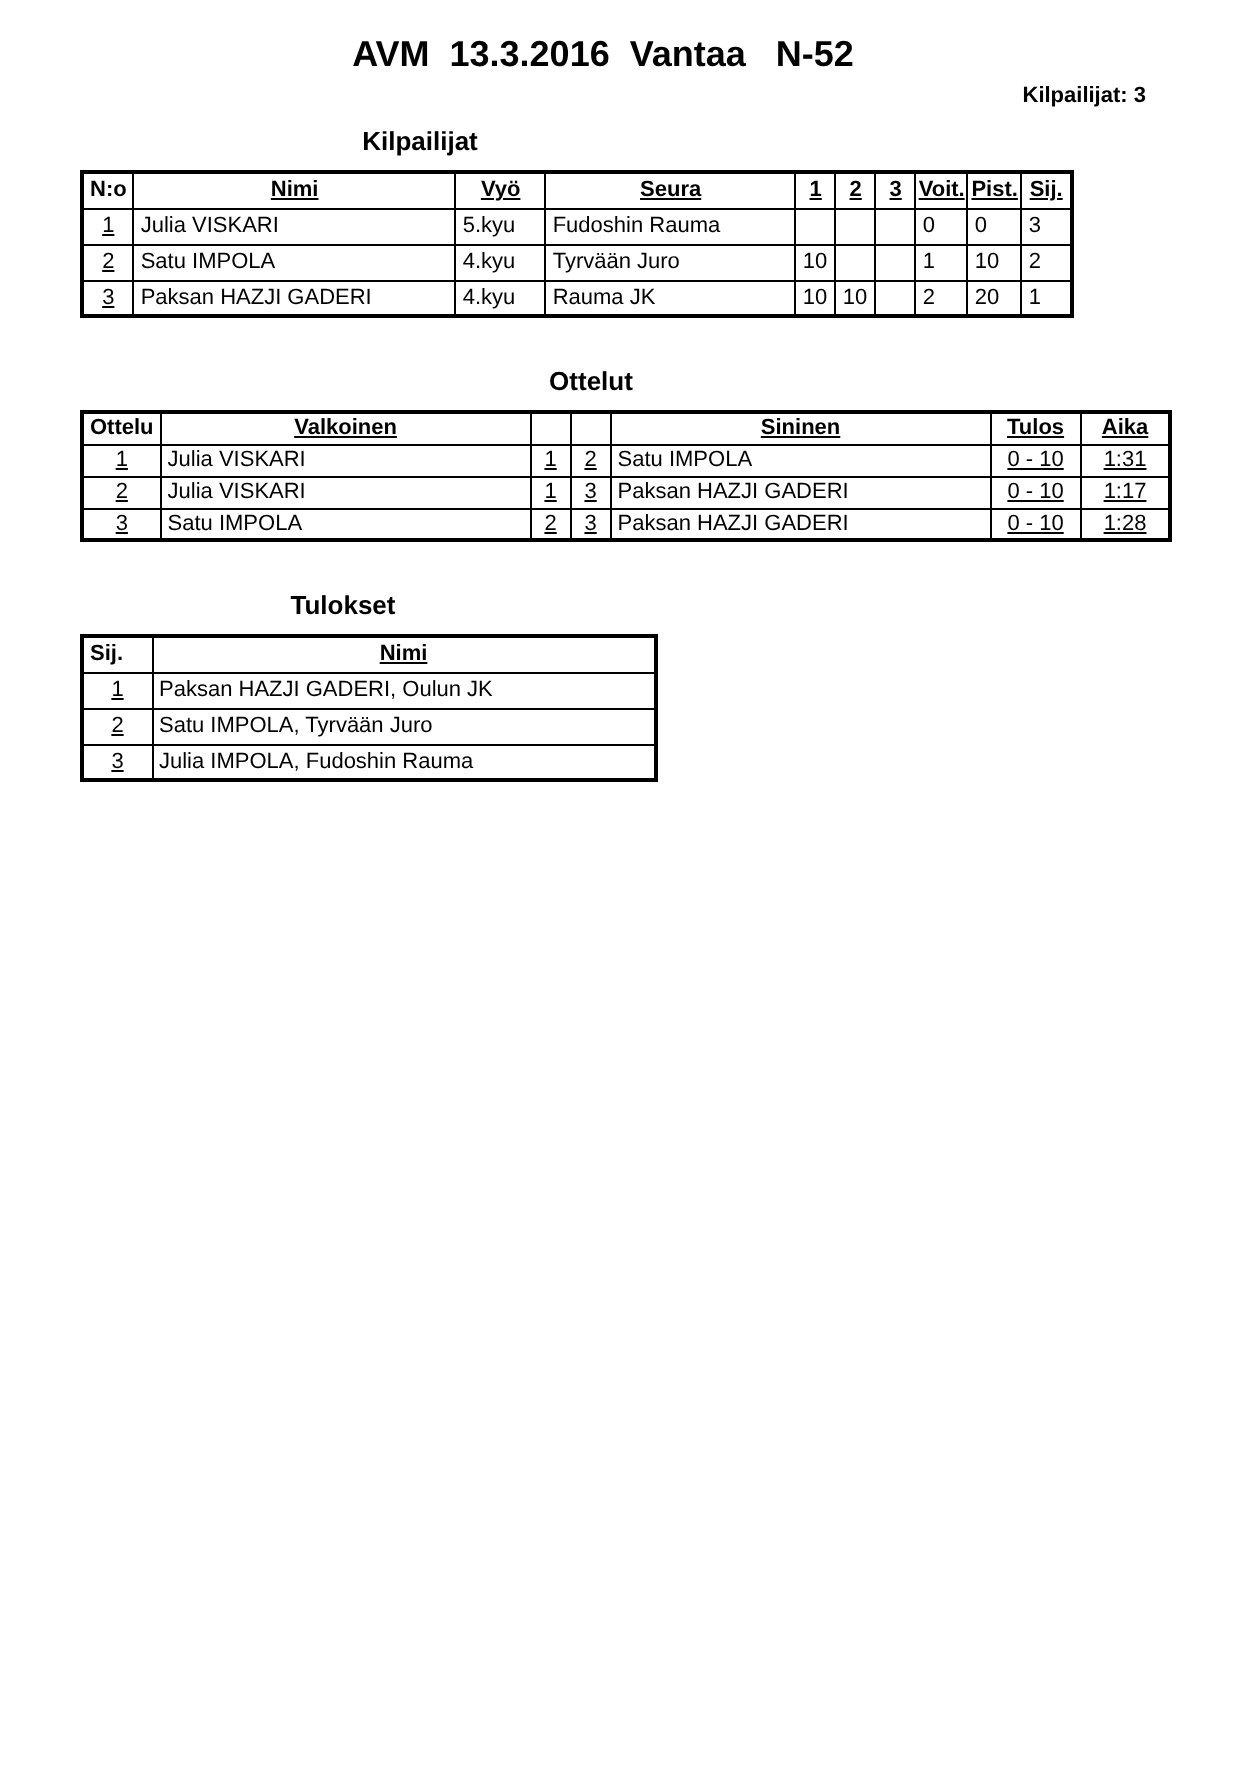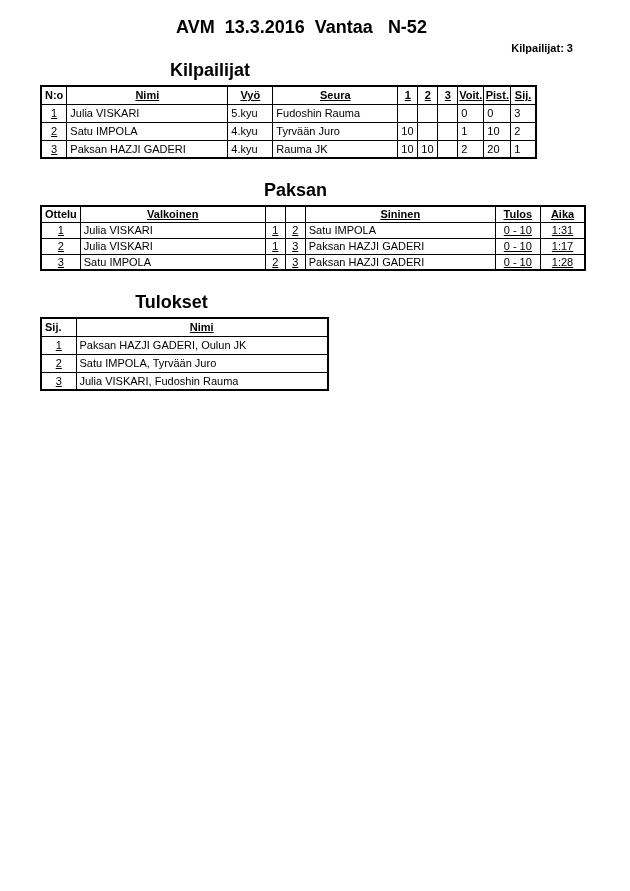--- a/index.html
+++ b/index.html
@@ -29,21 +29,21 @@
   .count-label {
     text-align: right;
     font-weight: bold;
     font-size: 11px;
     margin: 4px 30px 0 0;
     line-height: 13px;
     padding-left: 40px;
   }
   .section-heading {
     font-weight: bold;
-    font-size: 18px;
+    font-size: 13px;
     text-align: center;
     line-height: 15px;
     margin-bottom: 7px;
   }
   .heading-kilpailijat { width: 420px; margin-top: 8px; }
   .heading-ottelut    { width: 535px; margin-top: 24px; margin-left: 28px; }
   .heading-tulokset   { width: 287px; margin-top: 24px; margin-left: 28px; }
   table {
     border-collapse: collapse;
     table-layout: fixed;
@@ -135,21 +135,21 @@
         <td class="lft">10</td>
         <td class="lft">10</td>
         <td class="lft"></td>
         <td class="lft">2</td>
         <td class="lft">20</td>
         <td class="lft">1</td>
       </tr>
     </tbody>
   </table>
 
-  <div class="section-heading heading-ottelut">Paksan</div>
+  <div class="section-heading heading-ottelut">Ottelut</div>
   <table class="t-ottelut">
     <colgroup>
       <col style="width:30px">
         <col style="width:185px">
         <col style="width:20px">
         <col style="width:20px">
       <col style="width:190px">
         <col style="width:45px">
         <col style="width:45px">
     </colgroup>
@@ -211,18 +211,18 @@
       <tr>
         <td class="ctr">1</td>
         <td class="lft">Paksan HAZJI GADERI, Oulun JK</td>
       </tr>
       <tr>
         <td class="ctr">2</td>
         <td class="lft">Satu IMPOLA, Tyrvään Juro</td>
       </tr>
       <tr>
         <td class="ctr">3</td>
-        <td class="lft">Julia VISKARI, Fudoshin Rauma</td>
+        <td class="lft">Julia IMPOLA, Fudoshin Rauma</td>
       </tr>
     </tbody>
   </table>
 
 </div>
 
 </body></html>

